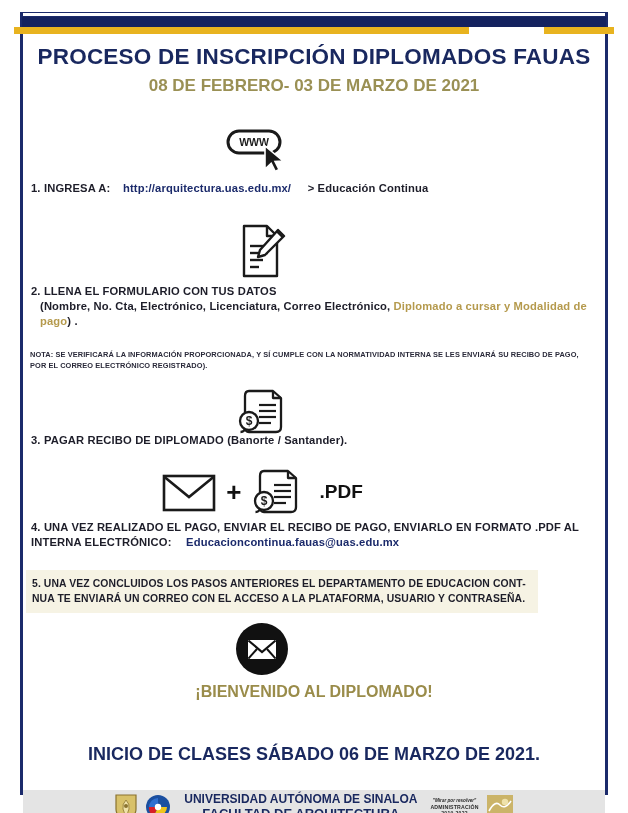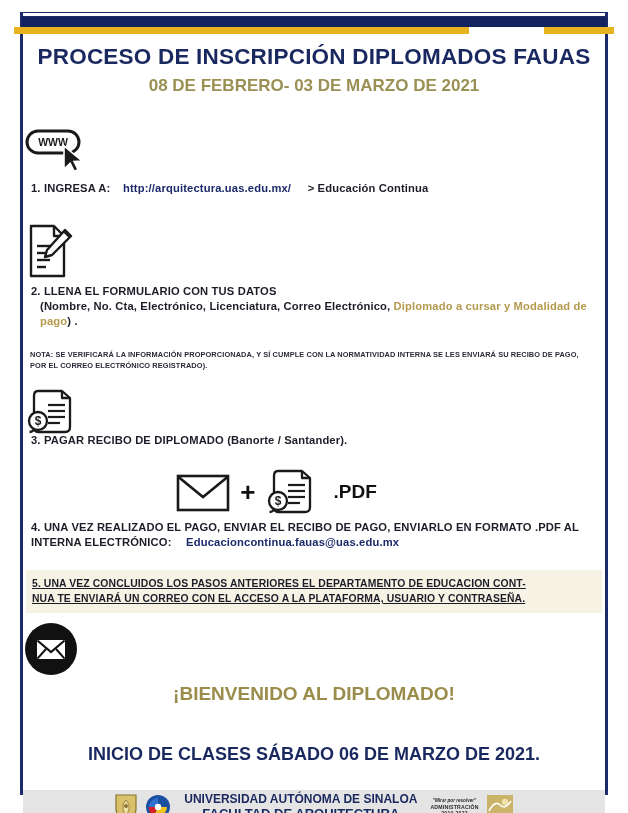--- a/index.html
+++ b/index.html
@@ -97,23 +97,23 @@
     text-align: center;
     font-size: 17px;
     font-weight: bold;
     color: #9a9054;
     white-space: nowrap;
   }
 
   
   .icon-row {
     position: absolute;
-    left: 24px;
+    left: 10px;
     width: 504px;
-    text-align: left;
+    text-align: center;
   }
   .step-text {
     position: absolute;
     font-size: 11.2px;
     font-weight: bold;
     color: #1d1d29;
     line-height: 1.35;
     letter-spacing: 0.15px;
   }
   .gold-em { color: #b59a4d; }
@@ -127,38 +127,37 @@
     font-weight: bold;
     color: #2a2a3a;
     line-height: 1.5;
     letter-spacing: 0.1px;
   }
 
   .highlight-box {
     position: absolute;
     left: 26px;
     top: 570px;
-    width: 576px;
+    width: 512px;
     padding: 6px 6px 7px 6px;
     box-sizing: border-box;
     background: #f6f3e4;
     font-size: 10.4px;
     font-weight: bold;
     color: #1d1d29;
     line-height: 1.45;
     letter-spacing: 0.1px;
-    text-decoration: underline;
   }
 
   .closing-gold {
     position: absolute;
     left: 24px; top: 683px;
     width: 580px;
     text-align: center;
-    font-size: 19px;
+    font-size: 16px;
     font-weight: bold;
     color: #9a8c4a;
     white-space: nowrap;
   }
   .closing-navy {
     position: absolute;
     left: 24px; top: 744px;
     width: 580px;
     text-align: center;
     font-size: 18px;

